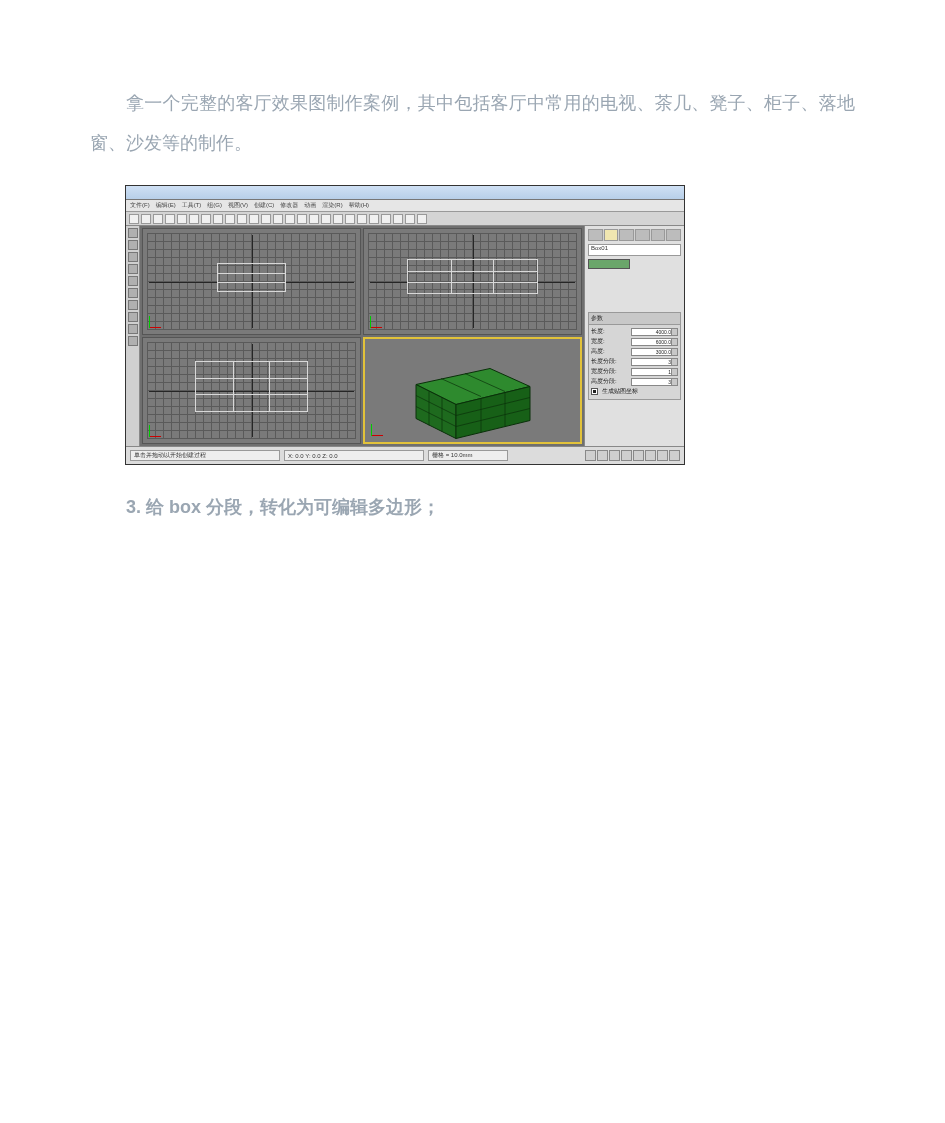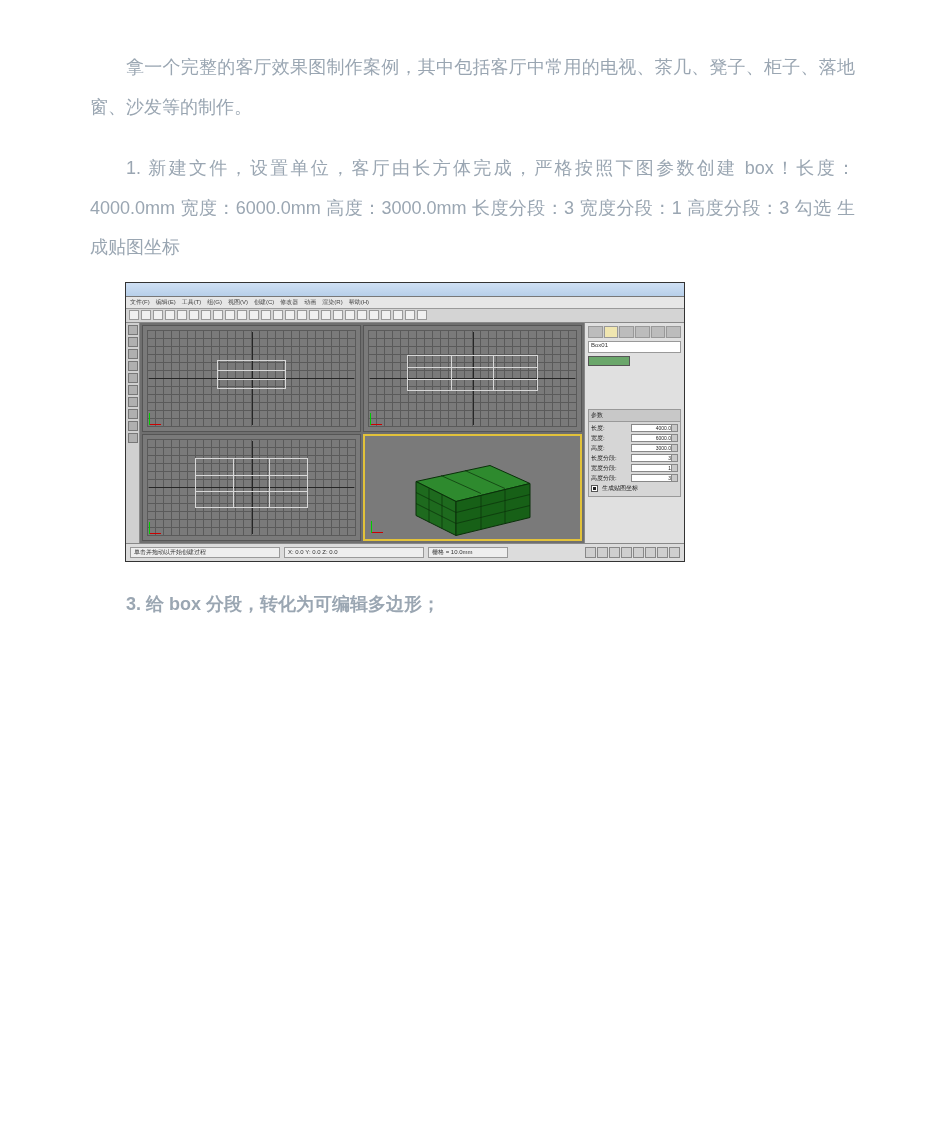--- a/index.html
+++ b/index.html
@@ -1,17 +1,17 @@
 <!DOCTYPE html>
 <html><head>
 <meta charset="utf-8">
 <style>
   * { box-sizing: border-box; margin: 0; padding: 0; }
   html, body { width: 945px; height: 1123px; background: #ffffff; font-family: "Microsoft YaHei", "SimSun", Arial, sans-serif; }
-  .page { padding: 48px 90px 40px 90px; width: 945px; }
+  .page { padding: 84px 90px 40px 90px; width: 945px; }
   .para { color: #9aa6b2; font-size: 18px; line-height: 2.2; text-align: justify; }
   .para.indent { text-indent: 2em; margin-bottom: 22px; }
   .para.step { text-indent: 2em; margin-bottom: 14px; }
   .step2 { text-indent: 2em; color: #9aa6b2; font-size: 18px; font-weight: 600; margin-top: 30px; }
   
   .shot {
     width: 560px; height: 280px; margin-left: 35px; margin-top: 8px; position: relative;
     background: #909090; border: 1px solid #333;
   }
   .titlebar { height: 14px; width: 100%; background: linear-gradient(#cfe0f4,#b7cfe9); border-bottom: 1px solid #777; }
@@ -65,21 +65,20 @@
   .sb-nav { margin-left:auto; display:flex; gap:1px;}
   .sb-ico { width:11px; height:11px; background:#cfcfcf; border:1px solid #888;}
 </style>
 </head>
 <body>
 
 <div class="page">
 
   <p class="para indent">拿一个完整的客厅效果图制作案例，其中包括客厅中常用的电视、茶几、凳子、柜子、落地窗、沙发等的制作。</p>
 
-  <p class="para step">1. 新建文件，设置单位，客厅由长方体完成，严格按照下图参数创建 box！长度：4000.0mm 宽度：6000.0mm 高度：3000.0mm 长度分段：3 宽度分段：1 高度分段：3  勾选 生成贴图坐标</p>
 
   <div class="shot">
     <div class="titlebar"></div>
     <div class="menubar">
       <span>文件(F)</span>
       <span>编辑(E)</span>
       <span>工具(T)</span>
       <span>组(G)</span>
       <span>视图(V)</span>
       <span>创建(C)</span>

